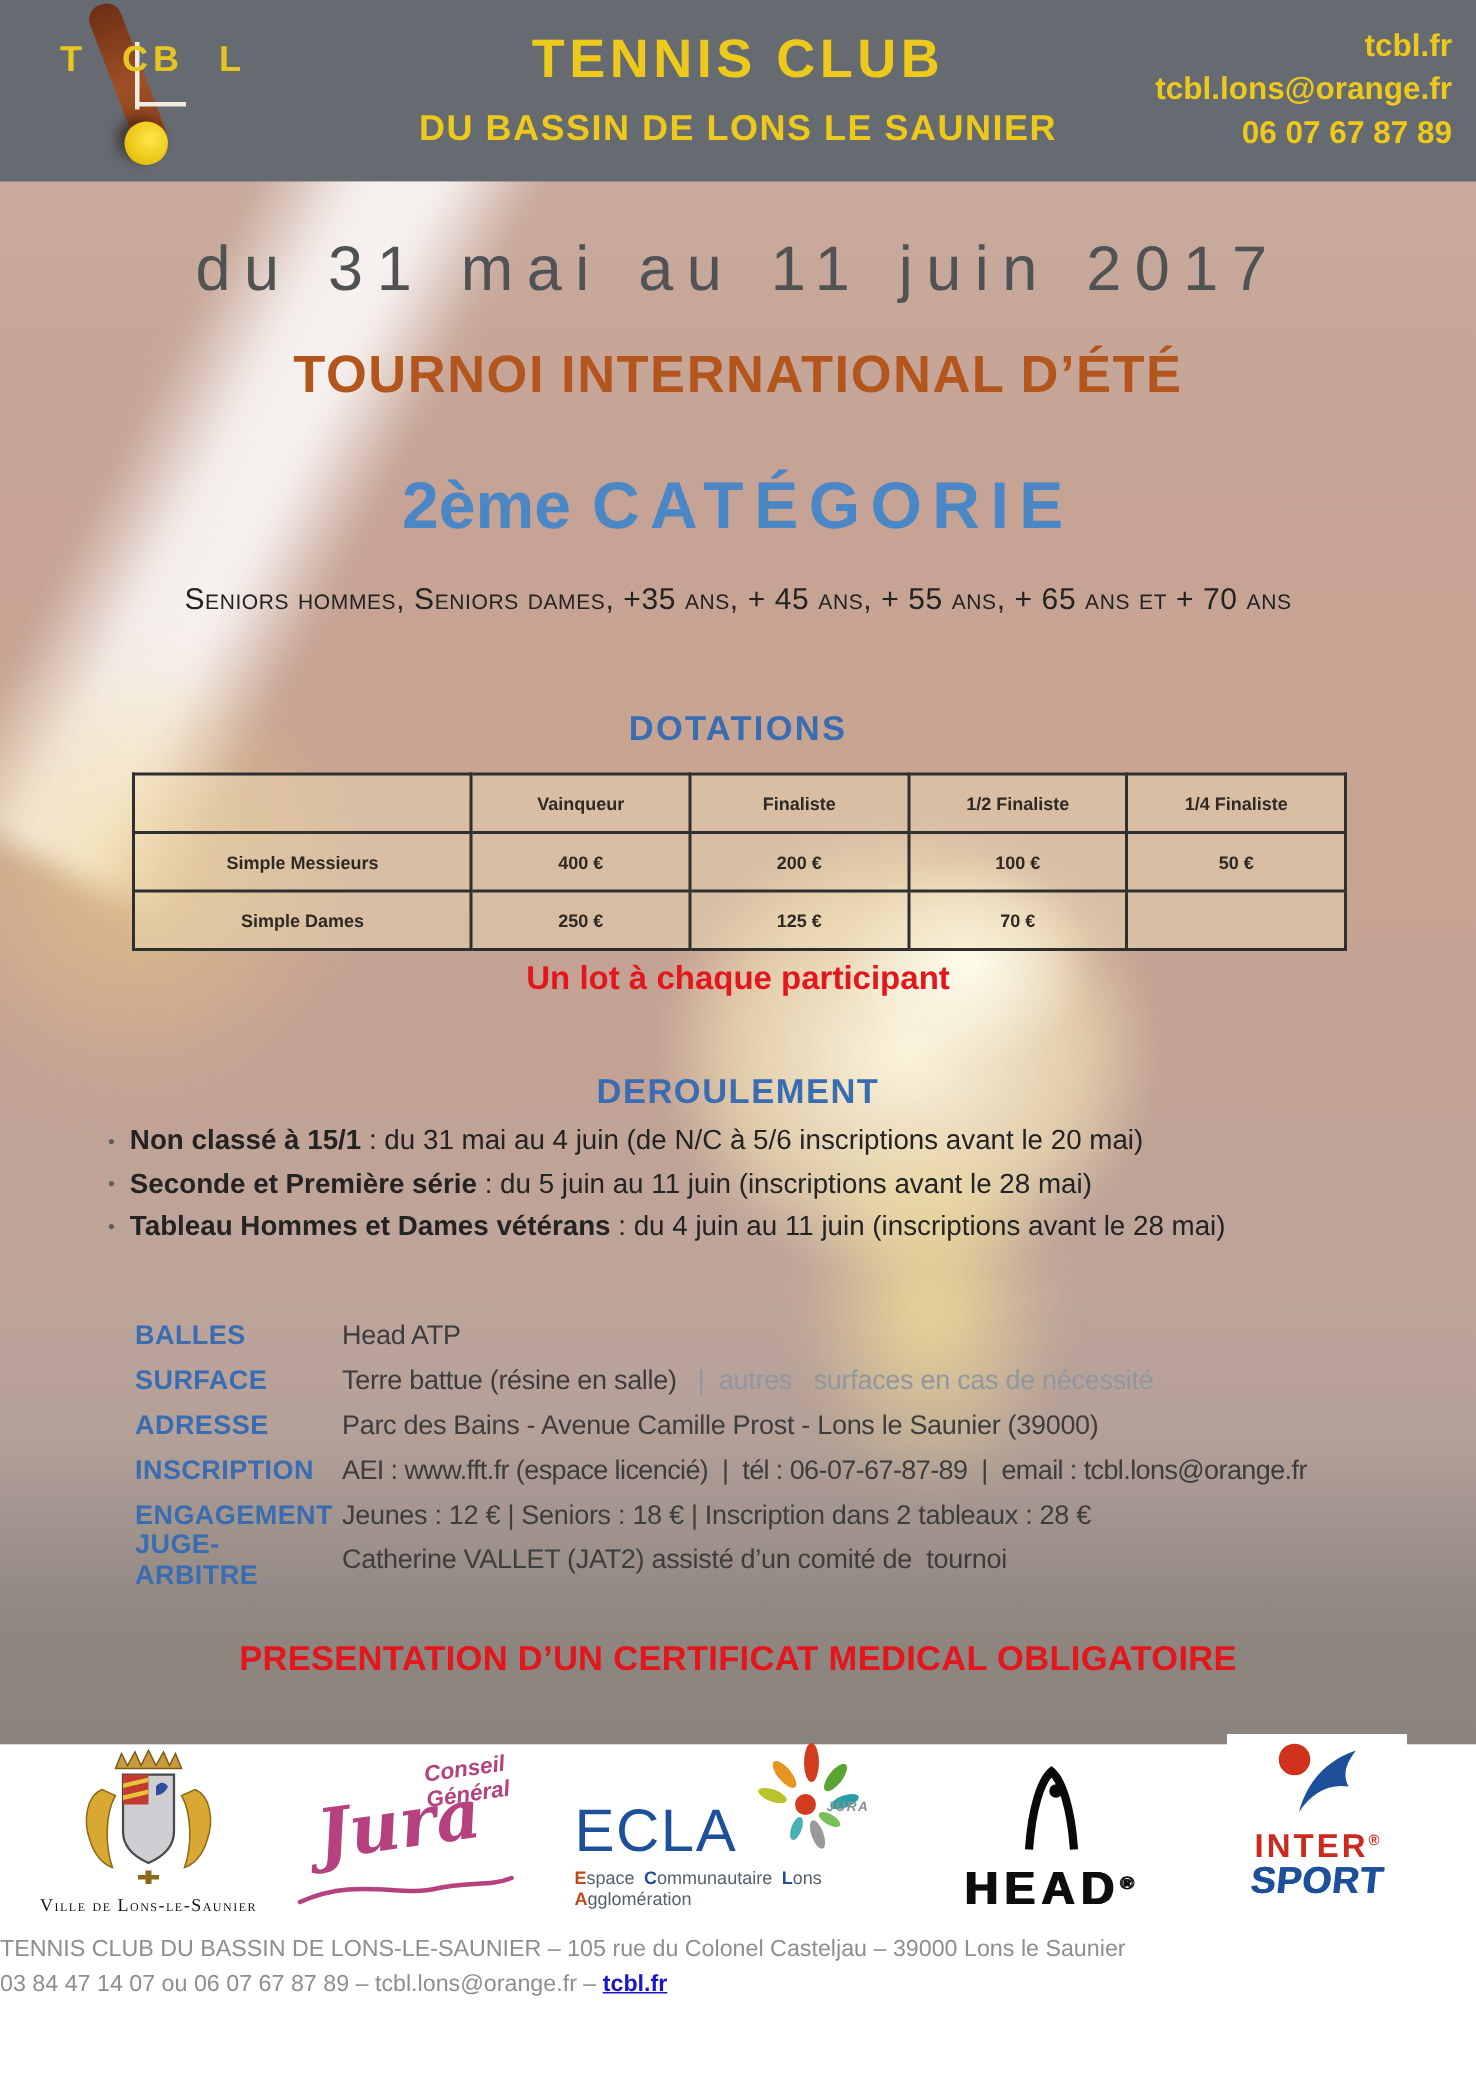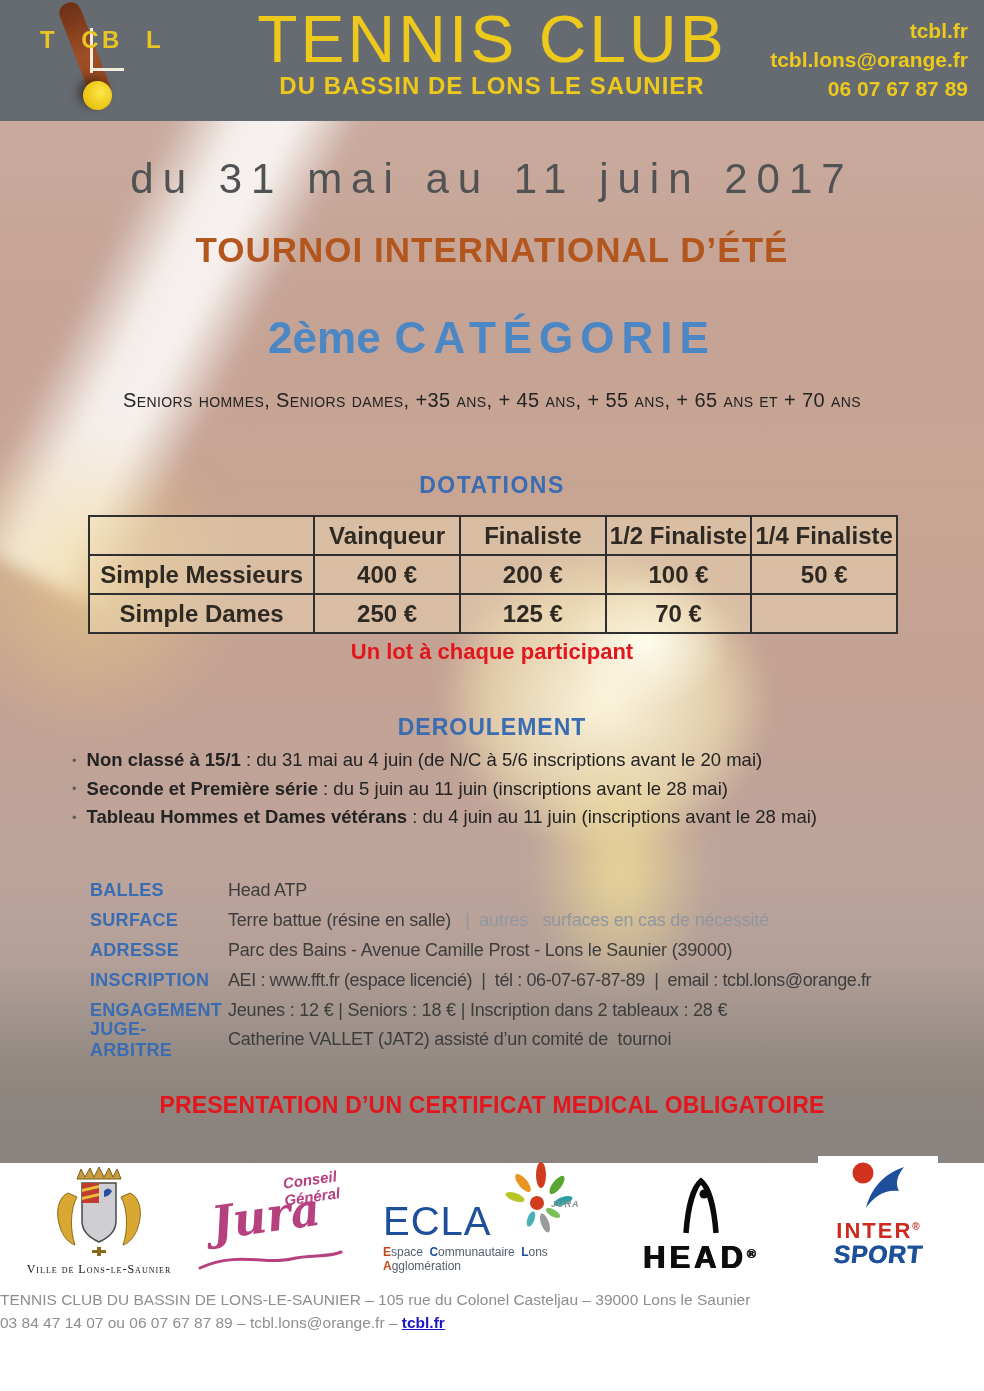--- a/index.html
+++ b/index.html
@@ -13,21 +13,21 @@
   .tcbl-streak{position:absolute;left:60px;top:-6px;width:22px;height:102px;border-radius:10px;
                background:linear-gradient(180deg,#6d2c10,#a14e22 55%,#8a3c16);transform:rotate(-21deg);opacity:.95;}
   .tcbl-ball{position:absolute;left:69px;top:75px;width:29px;height:29px;border-radius:50%;
              background:radial-gradient(circle at 60% 40%,#ffe64a,#e8c20e 70%,#caa50a);
              box-shadow:-5px -3px 8px rgba(40,20,10,.55);}
   .tcbl-net-v{position:absolute;left:76px;top:22px;width:3px;height:45px;background:#f2ece0;}
   .tcbl-net-h{position:absolute;left:76px;top:62px;width:34px;height:3px;background:#f2ece0;}
   .tcbl-letters{position:absolute;top:20px;font-size:24px;font-weight:bold;color:#e8c520;letter-spacing:10px;}
   .tcbl-left{left:26px;} .tcbl-right{left:88px;}
   .banner-title{position:absolute;left:252px;top:13px;width:480px;text-align:center;color:#edc91c;}
-  .club-title{font-size:66px;font-weight:normal;letter-spacing:3px;line-height:52px;}
+  .club-title{font-size:36px;font-weight:bold;letter-spacing:3px;line-height:52px;}
   .club-subtitle{font-size:24px;font-weight:bold;letter-spacing:1px;margin-top:7px;}
   .banner-contact{position:absolute;right:16px;top:16px;text-align:right;color:#edc91c;
                   font-weight:bold;font-size:21px;line-height:29px;}
 
   
   .photo-bg{position:absolute;left:0;top:121px;width:984px;height:1042px;overflow:hidden;
             background:linear-gradient(to bottom,#c9aa9c 0%,#c5a395 18%,#c8a492 38%,#c3a294 55%,
                        #bda49b 72%,#ab9c94 88%,#8f8781 100%);}
   .streak{position:absolute;left:95px;top:-150px;width:170px;height:640px;opacity:.88;
           background:linear-gradient(to right,rgba(255,255,255,0),rgba(255,255,255,.93) 35%,
@@ -54,21 +54,21 @@
             font-weight:bold;color:#4b86c5;}
   .cat-word{letter-spacing:7px;margin-left:14px;}
   .audience{position:absolute;top:390px;width:100%;text-align:center;font-size:20px;line-height:1;
             font-variant:small-caps;color:#232323;letter-spacing:.4px;}
 
   
   .section-heading{position:absolute;width:100%;text-align:center;font-size:23px;font-weight:bold;
                    color:#3a6cb2;letter-spacing:1.5px;line-height:1;}
   .dot-heading{top:474px;}
   .dot-table{position:absolute;top:515px;left:88px;width:810px;border-collapse:collapse;
-             font-size:24px;font-weight:bold;color:#2e2922;background:rgba(243,226,188,.42);}
+             font-size:12px;font-weight:bold;color:#2e2922;background:rgba(243,226,188,.42);}
   .dot-table th,.dot-table td{border:2px solid #2f2f2f;height:37px;text-align:center;padding:0;font-weight:bold;}
   .dot-note{position:absolute;top:641px;width:100%;text-align:center;font-size:22px;font-weight:bold;
             color:#e2161c;line-height:1;}
 
   
   .der-heading{top:716px;letter-spacing:1px;}
   .bullets{position:absolute;top:746px;left:72px;font-size:18.5px;color:#232323;}
   .bullet-row{height:28.6px;display:flex;align-items:center;}
   .bullet{color:#5d5d5d;margin-right:10px;font-size:13px;}
   .b-label{font-weight:bold;}

